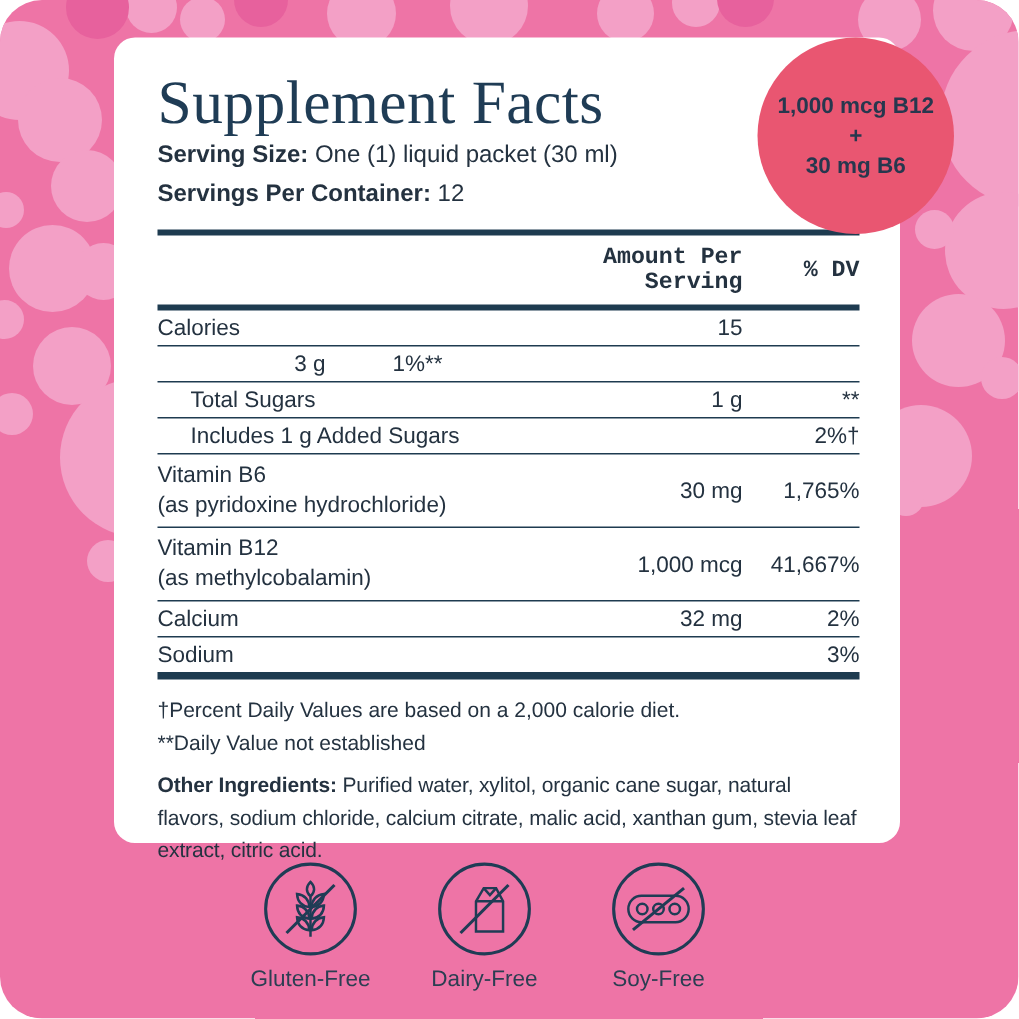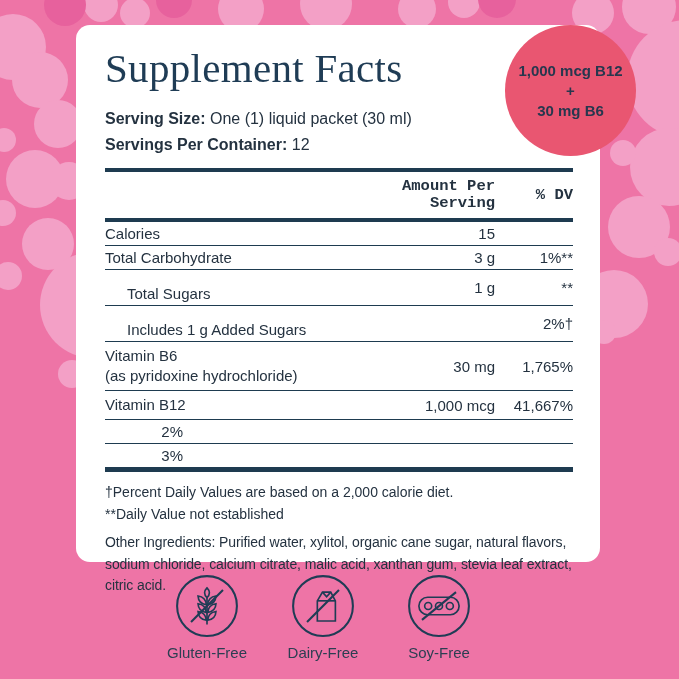--- a/index.html
+++ b/index.html
@@ -1,60 +1,61 @@
 <!DOCTYPE html>
 <html style="--pink: #ee74a6; --bubble: #f3a0c6; --bubble-dark: #e7619d; --badge: #e95671; --navy: #1f3c55; --text: #243240; --rule: #1e3b50; --card: #ffffff;"><head>
 <meta charset="utf-8">
 <style>
   html,body{margin:0;padding:0;}
   .stage{
     position:relative;width:679px;height:679px;overflow:hidden;
     background:var(--pink,#ee74a6);
     font-family:"Liberation Sans",sans-serif;
     color:var(--text,#243240);
+    border-radius:28px;
   }
   .bubble{position:absolute;border-radius:50%;background:var(--bubble,#f3a0c6);}
   .bubble.dark{background:var(--bubble-dark,#e7619d);}
 
   .card{
     position:absolute;left:76px;top:25px;width:524px;height:537px;
     background:var(--card,#fff);border-radius:14px;box-sizing:border-box;
     padding:20px 27px 0 29px;z-index:2;
   }
   .title{
     margin:0;font-family:"Liberation Serif","DejaVu Serif",serif;font-weight:normal;
     font-size:41px;line-height:46px;color:var(--navy,#1f3c55);letter-spacing:.3px;
   }
-  .serving-block{margin-top:15px;}
+  .serving-block{}
   .serv{margin:0;font-size:16px;line-height:26px;color:var(--text,#243240);}
   .serv b{font-weight:bold;}
 
   .nutri-table{margin-top:10px;}
   .bar{background:var(--rule,#1e3b50);}
   .bar.top{height:4px;}
   .bar.mid{height:4px;}
   .bar.bottom{height:5px;}
   .trow{
     display:flex;align-items:center;border-bottom:1px solid var(--rule,#1e3b50);
     padding:3px 0;font-size:15px;line-height:17px;
   }
   .trow .name{flex:1;}
   .trow .amt{width:112px;text-align:right;}
   .trow .dv{width:78px;text-align:right;}
   .trow.head{border-bottom:none;font-weight:bold;padding:6px 0;font-size:15.5px;font-family:Liberation Mono, monospace;}
-  .trow.indent .name{padding-left:22px;margin-top:12px;}
+  .trow.indent .name{padding-left:22px;}
   .trow .name .main,.trow .name .sub{display:block;}
   .trow.twoline{padding:4px 0;}
   .trow.twoline .name span{line-height:20px;}
   .trow.last{border-bottom:none;}
 
   .fn{margin:0;font-size:14px;line-height:21.5px;}
   .fn.first{margin-top:10px;}
   .oi{margin:7px 0 0;font-size:14px;line-height:21.5px;letter-spacing:-.1px;}
-  .oi b{font-weight:normal;text-align:right;}
+  .oi b{font-weight:bold;text-align:right;}
 
   .badge-circle{
     position:absolute;left:505px;top:25px;width:131px;height:131px;border-radius:50%;
     background:var(--badge,#e95671);z-index:3;
     display:flex;flex-direction:column;align-items:center;justify-content:center;
     font-weight:bold;font-size:15px;line-height:20px;color:#27374e;text-align:right;
   }
 
   .cert-row{
     position:absolute;left:162px;top:573px;display:flex;gap:26px;z-index:2;
@@ -119,21 +120,20 @@
 
       <div class="bar mid"></div>
 
       <div class="trow">
         <span class="name">Calories</span>
         <span class="amt">15</span>
         <span class="dv"></span>
       </div>
 
       <div class="trow">
-        <span class="name">Total Carbohydrate</span>
         <span class="amt">3 g</span>
         <span class="dv">1%**</span>
       </div>
 
       <div class="trow indent">
         <span class="name">Total Sugars</span>
         <span class="amt">1 g</span>
         <span class="dv">**</span>
       </div>
 
@@ -148,30 +148,34 @@
           <span class="main">Vitamin B6</span>
           <span class="sub">(as pyridoxine hydrochloride)</span>
         </span>
         <span class="amt">30 mg</span>
         <span class="dv">1,765%</span>
       </div>
 
       <div class="trow twoline">
         <span class="name">
           <span class="main">Vitamin B12</span>
+          <span class="sub">(as methylcobalamin)</span>
         </span>
         <span class="amt">1,000 mcg</span>
         <span class="dv">41,667%</span>
       </div>
 
       <div class="trow">
+        <span class="name">Calcium</span>
+        <span class="amt">32 mg</span>
         <span class="dv">2%</span>
       </div>
 
       <div class="trow last">
+        <span class="name">Sodium</span>
         <span class="dv">3%</span>
       </div>
 
       <div class="bar bottom"></div>
     </div>
 
     <p class="fn first">†Percent Daily Values are based on a 2,000 calorie diet.</p>
     <p class="fn">**Daily Value not established</p>
 
     <p class="oi"><b>Other Ingredients:</b> <span>Purified water, xylitol, organic cane sugar, natural flavors, sodium chloride, calcium citrate, malic acid, xanthan gum, stevia leaf extract, citric acid.</span></p>

